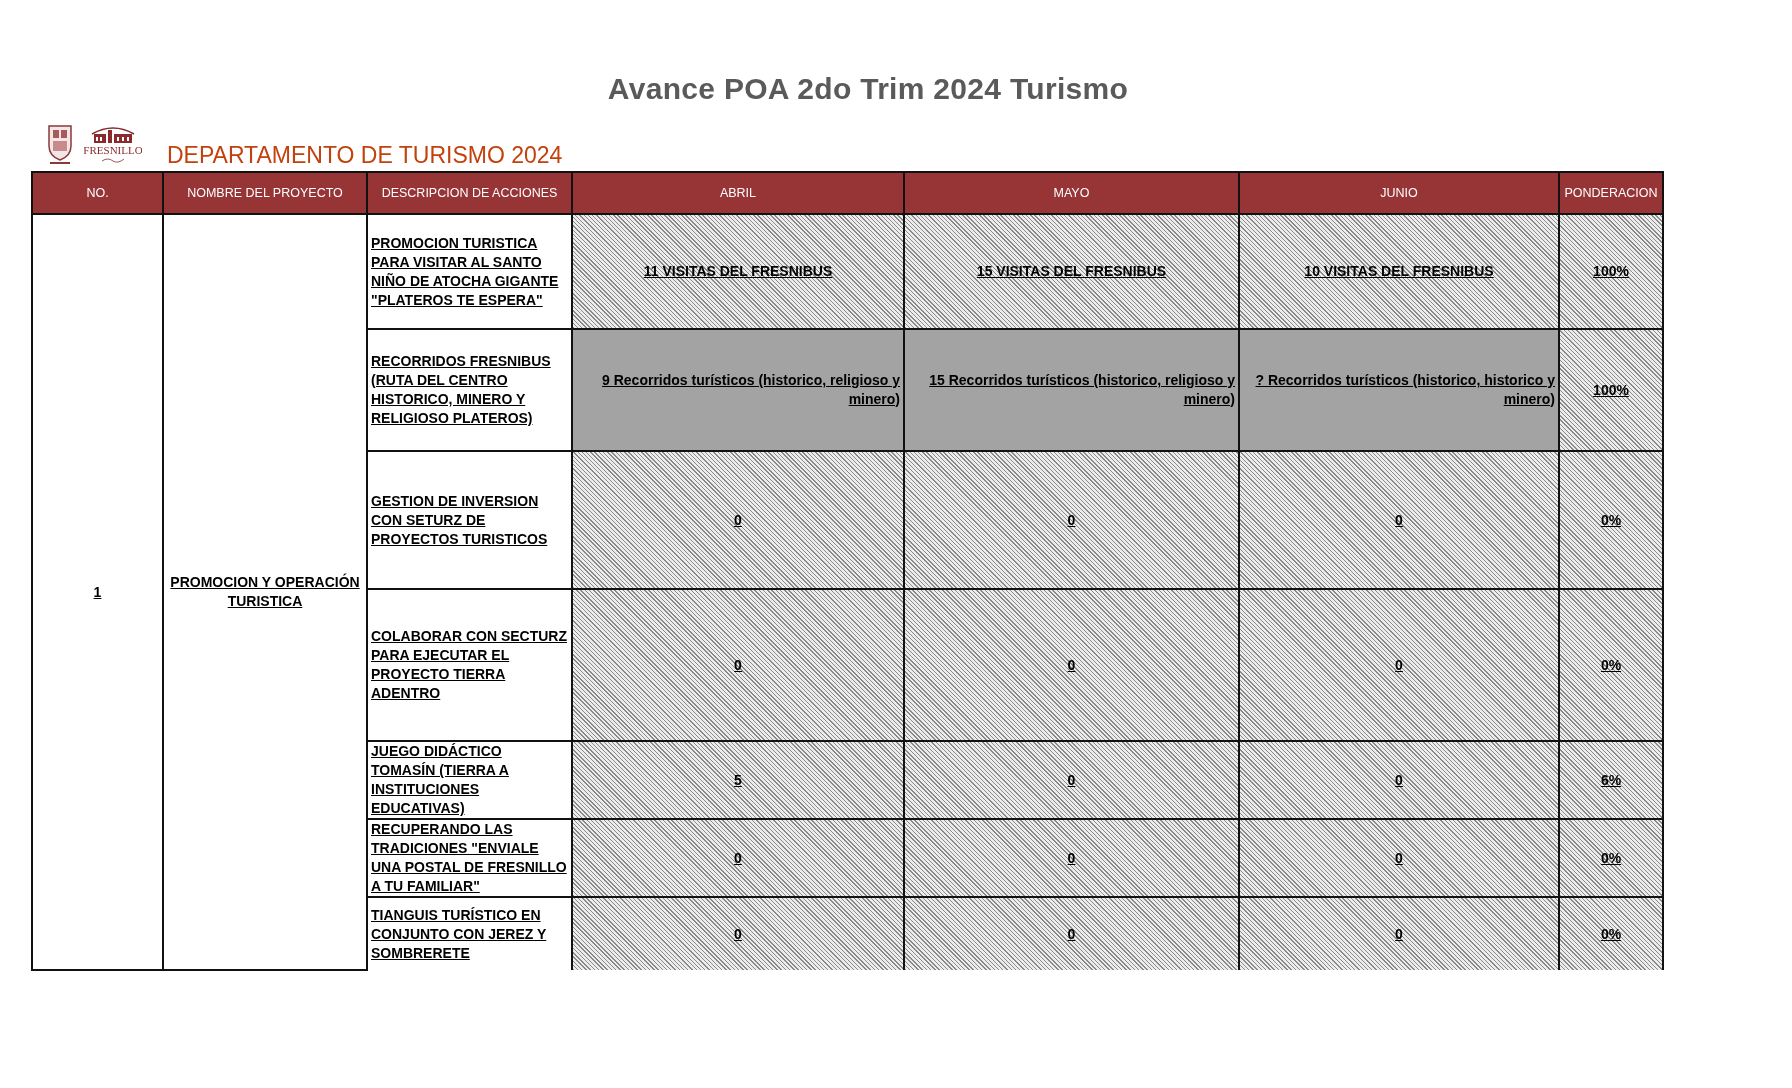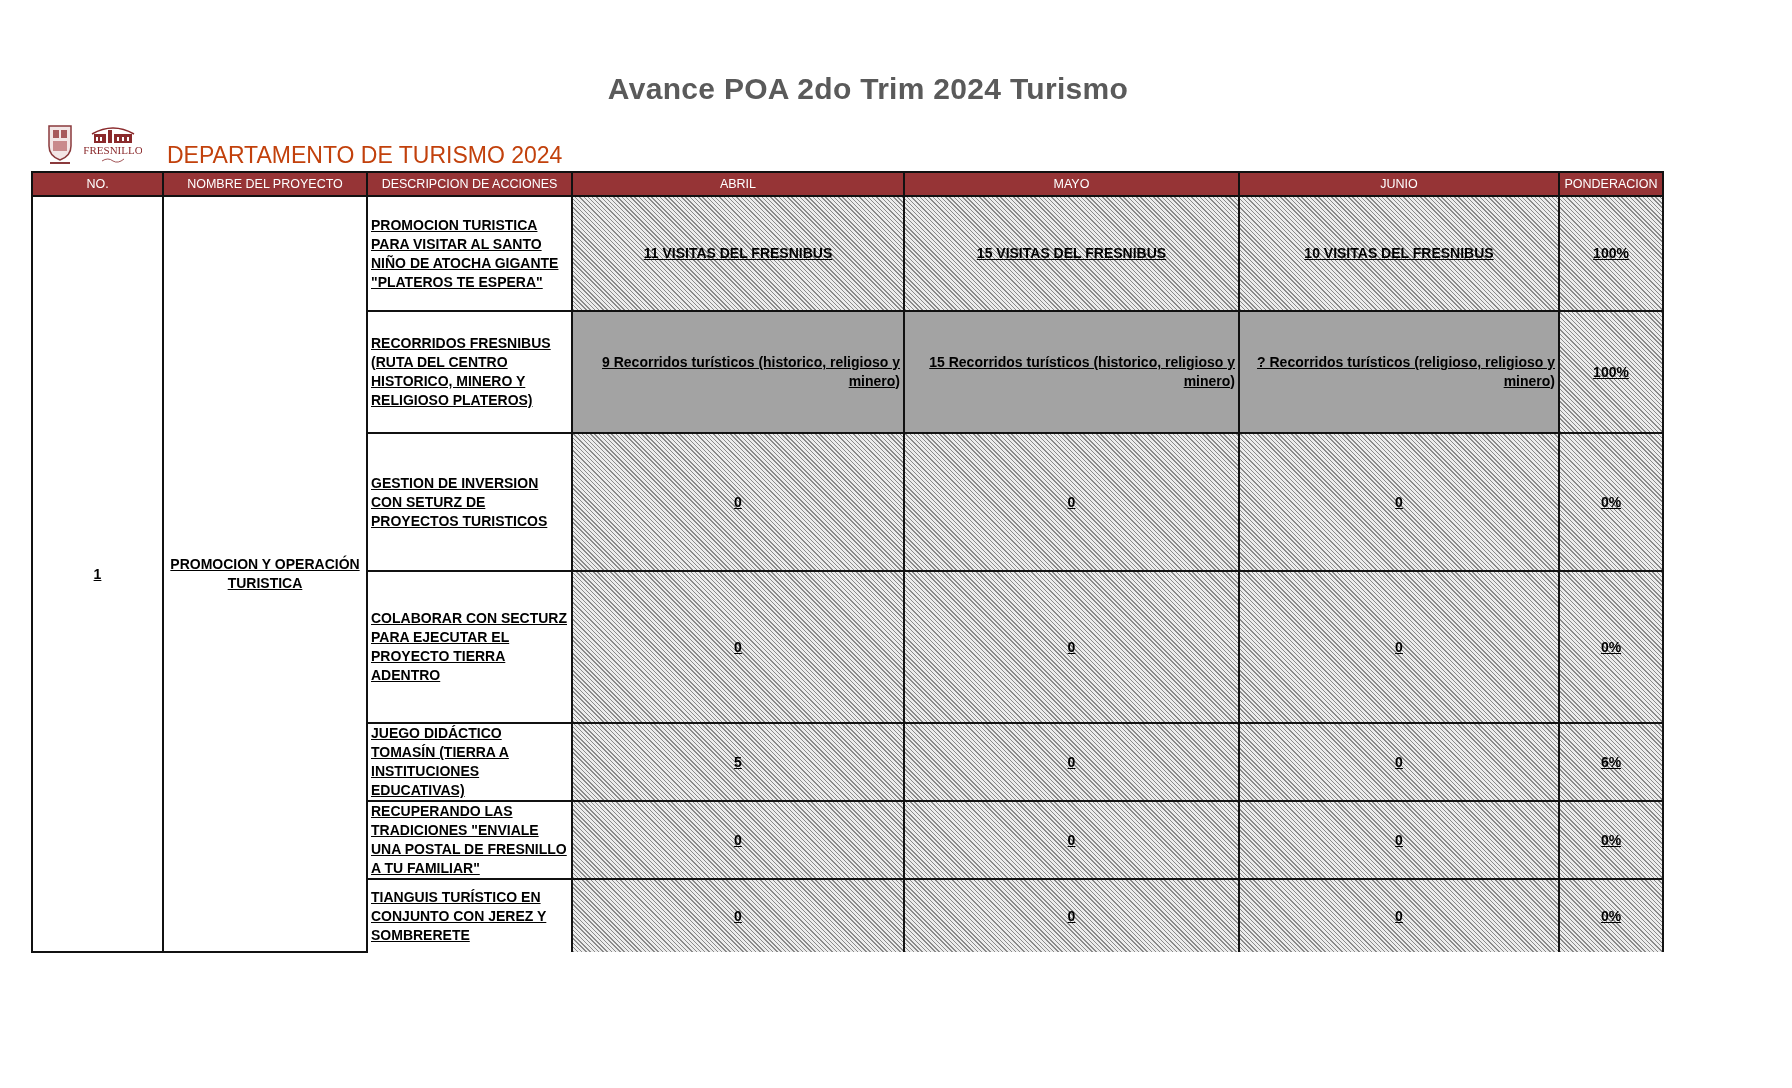--- a/index.html
+++ b/index.html
@@ -21,21 +21,21 @@
       position: absolute; left: 167px; top: 142px; font-size: 23px; color: #c2410c;
     }
 
     table.poa {
       position: absolute; left: 31px; top: 171px;
       border-collapse: collapse; table-layout: fixed;
       width: 1631px;
     }
     table.poa th {
       background: #963436; color: #ffffff; font-weight: normal; font-size: 12.5px;
-      height: 24px; border: 2px solid #111; padding: 0 2px; white-space: nowrap;
+      height: 42px; border: 2px solid #111; padding: 0 2px; white-space: nowrap;
       text-align: center; vertical-align: middle;
     }
     table.poa td {
       border: 2px solid #111; font-size: 14px; font-weight: bold;
       vertical-align: middle; padding: 0 3px; line-height: 19px; text-decoration: underline;
     }
     table.poa tr.last td { border-bottom: none; }
     td.no-cell, td.proj-cell { text-align: center; font-size: 16px; line-height: 21px; background: #fff; }
     td.desc { text-align: left; background: #fff; }
     td.hatch {
@@ -103,21 +103,21 @@
       <td class="desc">PROMOCION TURISTICA PARA VISITAR AL SANTO NIÑO DE ATOCHA GIGANTE "PLATEROS TE ESPERA"</td>
       <td class="hatch">11 VISITAS DEL FRESNIBUS</td>
       <td class="hatch">15 VISITAS DEL FRESNIBUS</td>
       <td class="hatch">10 VISITAS DEL FRESNIBUS</td>
       <td class="hatch">100%</td>
     </tr>
     <tr style="height:122px">
       <td class="desc">RECORRIDOS FRESNIBUS (RUTA DEL CENTRO HISTORICO, MINERO Y RELIGIOSO PLATEROS)</td>
       <td class="plain">9 Recorridos turísticos (historico, religioso y minero)</td>
       <td class="plain">15 Recorridos turísticos (historico, religioso y minero)</td>
-      <td class="plain"> ?  Recorridos turísticos (religioso, religioso y minero)</td>
+      <td class="plain"> ?  Recorridos turísticos (historico, historico y minero)</td>
       <td class="hatch">100%</td>
     </tr>
     <tr style="height:138px">
       <td class="desc">GESTION DE INVERSION CON SETURZ  DE PROYECTOS TURISTICOS</td>
       <td class="hatch">0</td>
       <td class="hatch">0</td>
       <td class="hatch">0</td>
       <td class="hatch">0%</td>
     </tr>
     <tr style="height:152px">

